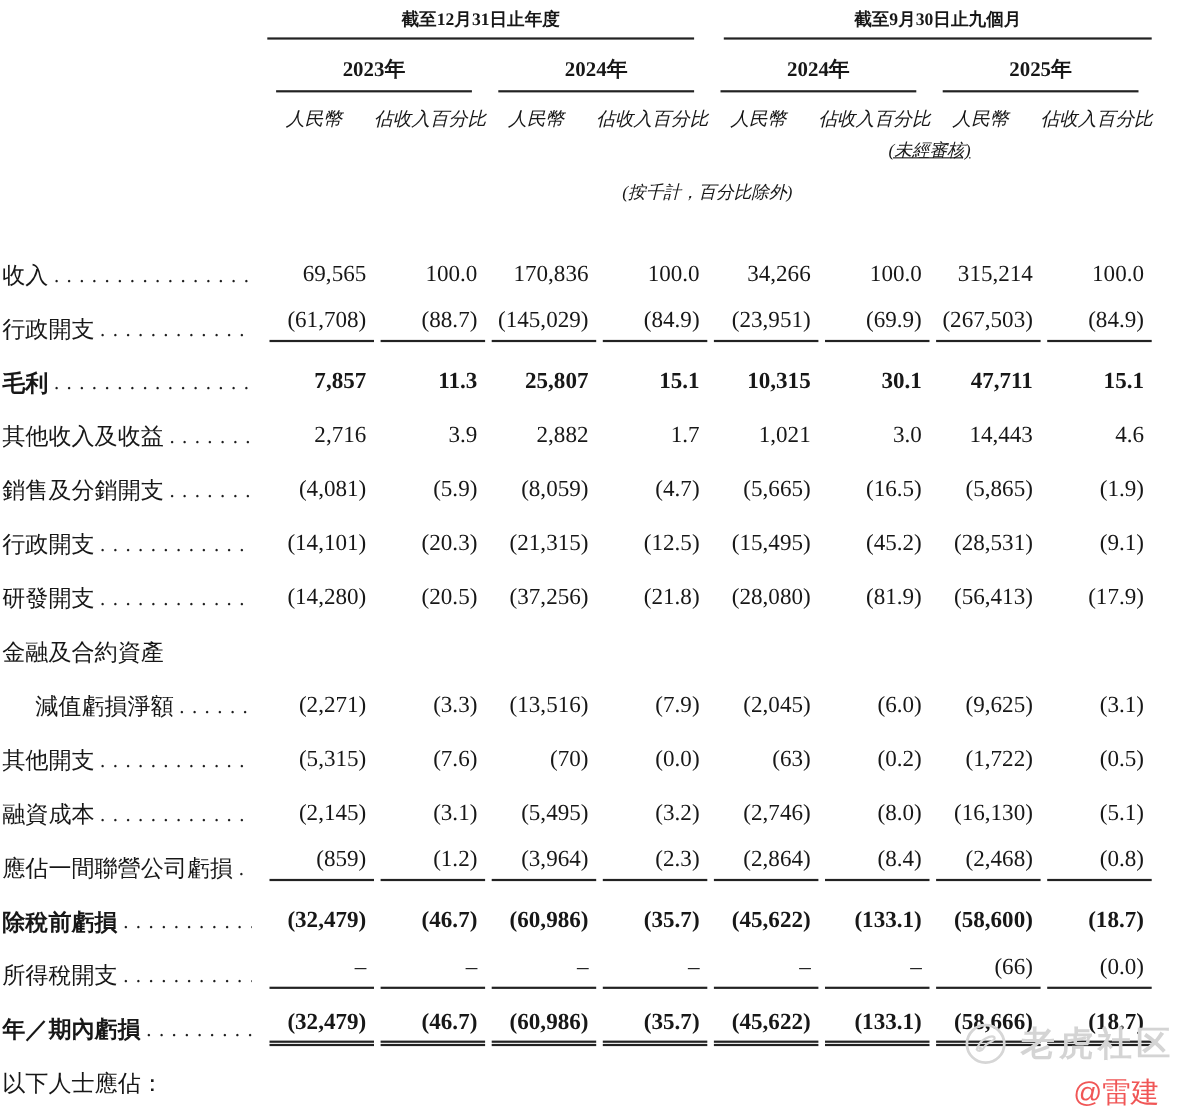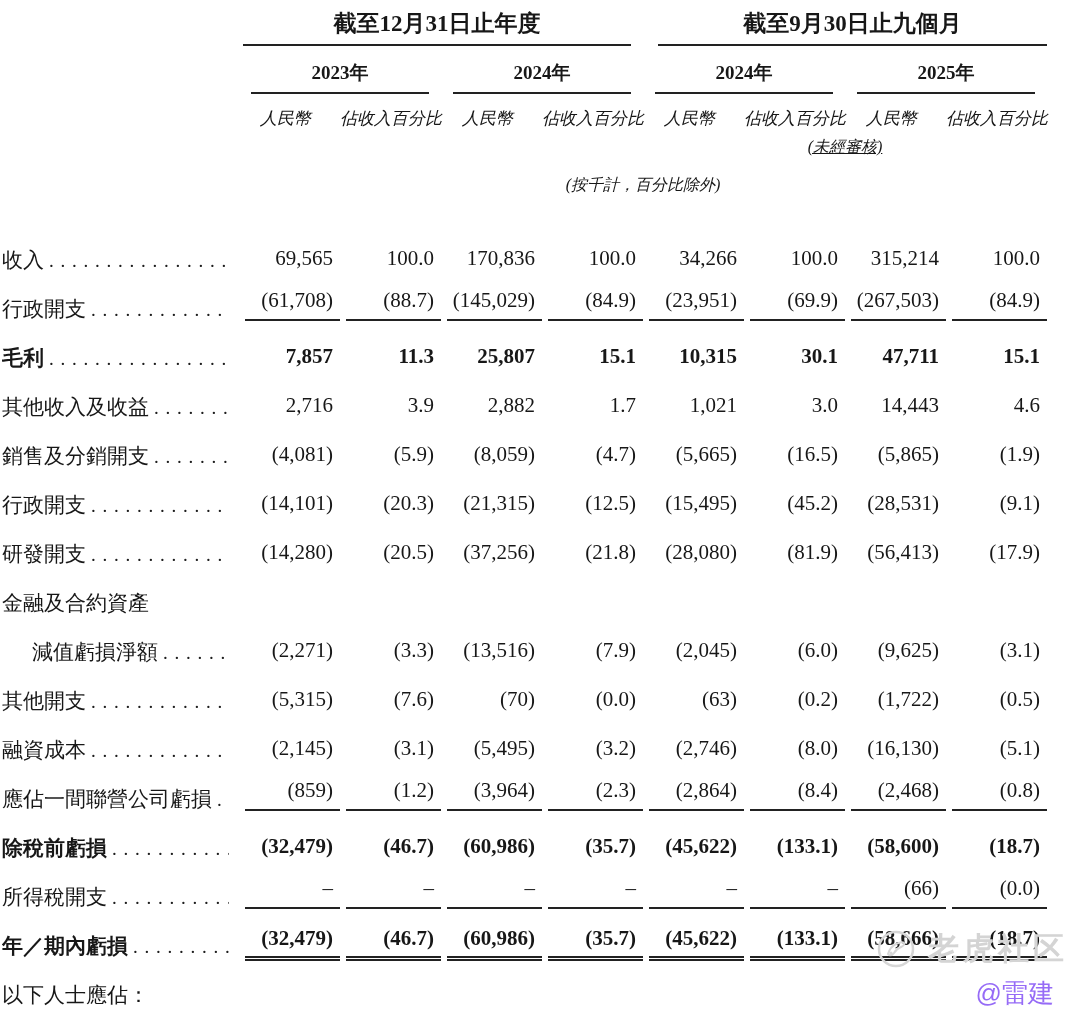--- a/index.html
+++ b/index.html
@@ -19,21 +19,21 @@
     margin: 4px 0 0 2px;
     width: 1045px;
   }
   .corner {}
 
   
   .group {
     grid-column: span 4;
     text-align: center;
     font-weight: bold;
-    font-size: 23px;
+    font-size: 16px;
     padding: 4px 0 5px 0;
     border-bottom: 2px solid #222;
   }
   .grpA { margin: 0 12px 0 4px; }
   .grpB { margin: 0 0 0 15px; }
 
   .year {
     grid-column: span 2;
     text-align: center;
     font-weight: bold;
@@ -146,21 +146,21 @@
   .wm-brand {
     font-family: "Liberation Sans", sans-serif;
     font-size: 31px;
     font-weight: bold;
     letter-spacing: 4px;
     color: #d4d4d4;
   }
   .wm-handle {
     font-family: "Liberation Sans", sans-serif;
     font-size: 26px;
-    color: #8b5cf6;
+    color: #ef4444;
     margin: 6px 14px 0 0;
     opacity: 0.9;
   }
 </style>
 </head>
 <body>
 
 <div class="page">
 
   <div class="grid" id="grid">

